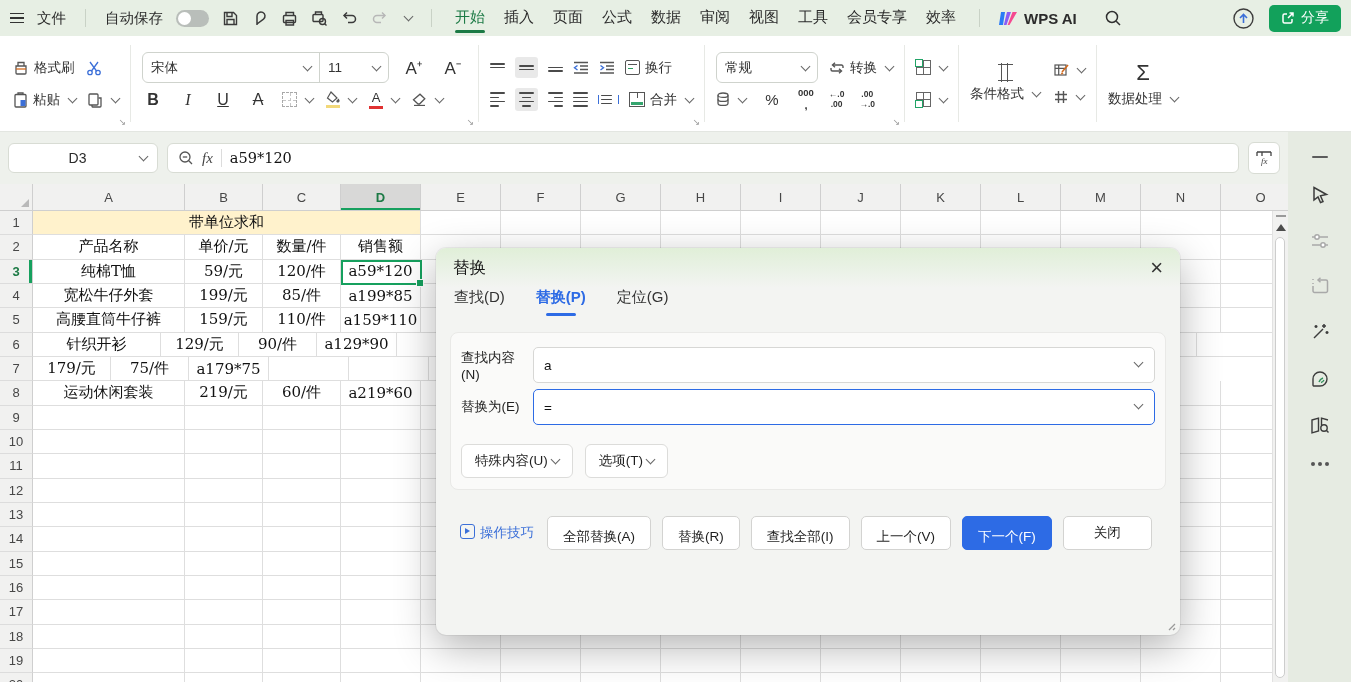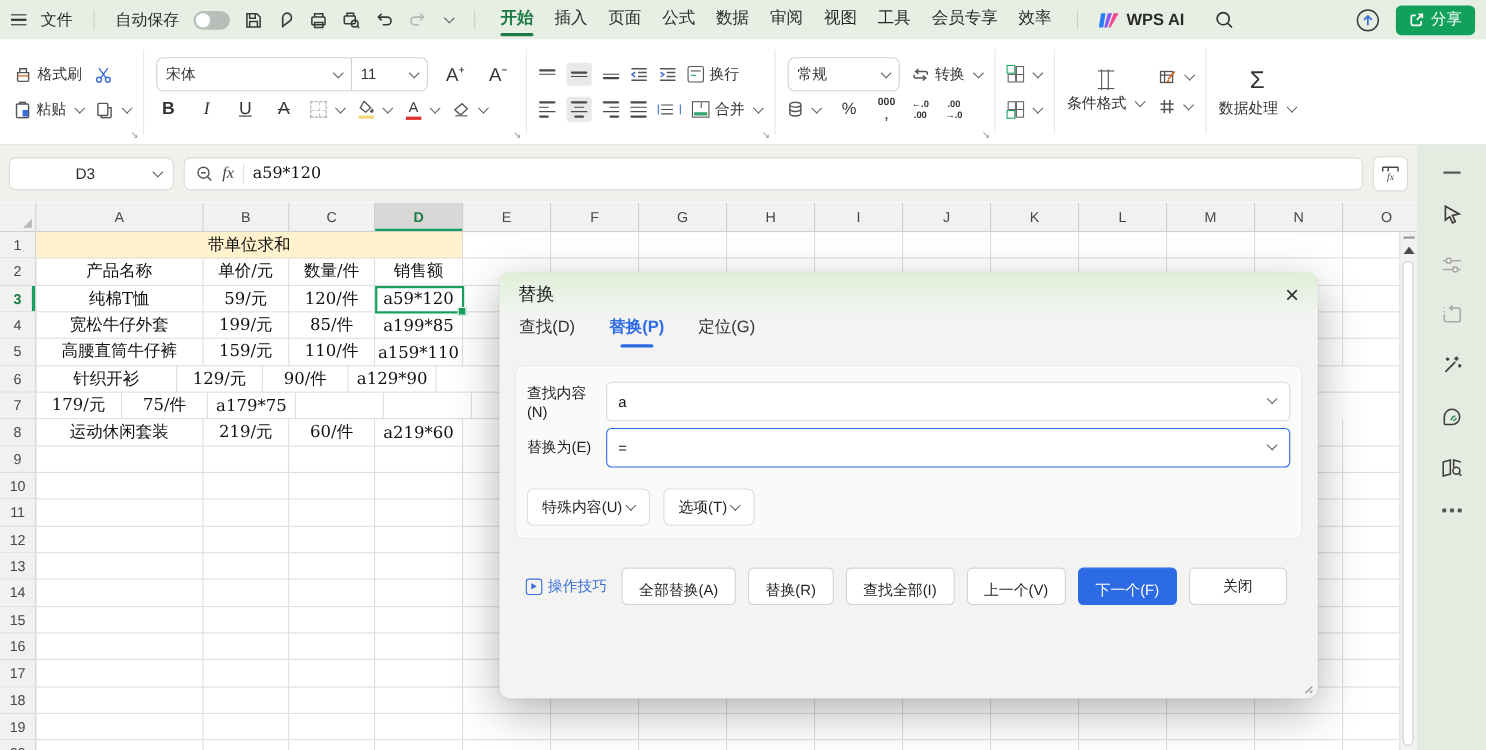--- a/index.html
+++ b/index.html
@@ -15,21 +15,21 @@
             display:flex;align-items:center;padding:0 10px;box-sizing:border-box;font-size:14.5px;}
   .tb-left{display:flex;align-items:center;gap:13px;}
   .hamburger{display:flex;flex-direction:column;gap:3px;cursor:pointer;}
   .hamburger i{width:14px;height:1.6px;background:#333;display:block;}
   .tb-file{cursor:pointer;}
   .toggle{width:33px;height:17px;border-radius:9px;background:#b9beba;position:relative;display:inline-block;cursor:pointer;}
   .toggle .knob{position:absolute;left:2px;top:2px;width:13px;height:13px;border-radius:50%;background:#fff;}
   .tb-ic{cursor:pointer;display:flex;align-items:center;}
   .tabs{display:flex;align-items:center;gap:19px;margin:0 4px;height:36px;}
   .tab{position:relative;height:36px;line-height:34px;cursor:pointer;font-size:15px;}
-  .tab.active{color:var(--accent_green);font-weight:bold;}
+  .tab.active{color:var(--accent_green);font-weight:normal;}
   .tab.active::after{content:"";position:absolute;left:0;right:0;bottom:3px;height:3px;border-radius:2px;background:var(--accent_green);}
   .wpsai{display:flex;align-items:center;gap:6px;font-weight:bold;font-size:15px;cursor:pointer;}
   .tb-right{margin-left:auto;display:flex;align-items:center;gap:14px;}
   .share{display:flex;align-items:center;gap:6px;background:var(--share_green);color:#fff;border:none;
          height:27px;padding:0 12px;border-radius:5px;font-size:14px;cursor:pointer;font-family:inherit;}
 
   
   .ribbon{position:absolute;left:0;top:36px;width:1351px;height:96px;background:#fff;border-bottom:1px solid #e3e6e1;
           display:flex;align-items:stretch;padding:6px 4px;box-sizing:border-box;font-size:13.5px;color:#333;}
   .rgroup{display:flex;flex-direction:column;justify-content:center;gap:0;padding:0 9px;position:relative;}
@@ -110,21 +110,21 @@
 
   
   .rpanel{position:absolute;right:0;top:132px;width:63px;bottom:0;background:var(--panel_bg);
           display:flex;flex-direction:column;align-items:center;padding-top:24px;gap:27px;box-sizing:border-box;}
   .rp-ic{cursor:pointer;}
   .rp-dash{width:16px;height:2px;background:#5c5c5c;border-radius:1px;}
   .rp-dots{display:flex;gap:3px;}
   .rp-dots i{width:4px;height:4px;border-radius:50%;background:#555;}
 
   
-  .dialog{position:absolute;left:454px;top:248px;width:744px;height:387px;background:#f3f4f2;border-radius:10px;
+  .dialog{position:absolute;left:436px;top:248px;width:744px;height:387px;background:#f3f4f2;border-radius:10px;
           box-shadow:0 12px 42px rgba(0,0,0,.3),0 0 0 1px rgba(0,0,0,.05);z-index:20;font-size:13.5px;}
   .dlg-head{height:40px;border-radius:10px 10px 0 0;background:linear-gradient(var(--dialog_header),rgba(243,244,242,0));
             display:flex;align-items:center;padding:0 17px;}
   .dlg-title{font-size:16.5px;color:#1a1a1a;}
   .dlg-close{margin-left:auto;font-size:22px;color:#333;cursor:pointer;line-height:1;}
   .dlg-tabs{display:flex;gap:31px;padding:0 18px;height:34px;align-items:flex-start;}
   .dlg-tab{position:relative;padding-bottom:9px;font-size:15px;color:#333;cursor:pointer;}
   .dlg-tab.active{color:var(--accent_blue);font-weight:bold;}
   .dlg-tab.active::after{content:"";position:absolute;left:50%;transform:translateX(-50%);bottom:0;width:30px;height:3px;
                          border-radius:2px;background:var(--accent_blue);}
@@ -133,21 +133,21 @@
   .flabel{width:72px;flex:none;color:#1f1f1f;}
   .inputwrap{flex:1;position:relative;}
   .inputwrap input{width:100%;height:36px;border:1px solid #d7d7d5;border-radius:5px;background:#fff;box-sizing:border-box;
                    padding:0 30px 0 10px;font-size:13.5px;font-family:inherit;color:#111;outline:none;}
   .inputwrap.focused input{border:1.6px solid var(--accent_blue);}
   .inputwrap .chev{position:absolute;right:13px;top:15px;}
   .smallbtns{display:flex;gap:12px;margin-top:19px;}
   .smallbtns button{height:34px;border:1px solid #dcdcda;background:#fff;border-radius:6px;padding:0 13px;font-size:13.5px;
                     font-family:inherit;display:flex;align-items:center;cursor:pointer;color:#1f1f1f;}
   .dlg-footer{display:flex;align-items:center;margin-top:26px;padding:0 17px 0 24px;gap:11px;}
-  .tips{display:flex;align-items:center;gap:5px;color:#3b6fd8;cursor:pointer;margin-right:2px;}
+  .tips{display:flex;gap:5px;color:#3b6fd8;cursor:pointer;margin-right:2px;}
   .tips .tico{width:13px;height:13px;border:1.3px solid #3b6fd8;border-radius:3px;position:relative;}
   .tips .tico::after{content:"";position:absolute;left:4px;top:3px;border-style:solid;border-width:3.5px 0 3.5px 5px;
                      border-color:transparent transparent transparent #3b6fd8;}
   .dlg-footer button{height:34px;border:1px solid #d3d3d1;background:#fff;border-radius:5px;padding:11px 15px;
                      font-size:13.5px;font-family:inherit;cursor:pointer;color:#1f1f1f;}
   .dlg-footer button.primary{background:var(--accent_blue);border-color:var(--accent_blue);color:#fff;}
   .dlg-footer button.wide{padding:0 30px;}
   .dlg-resize{position:absolute;right:4px;bottom:4px;cursor:nwse-resize;}
 </style>
 </head>

